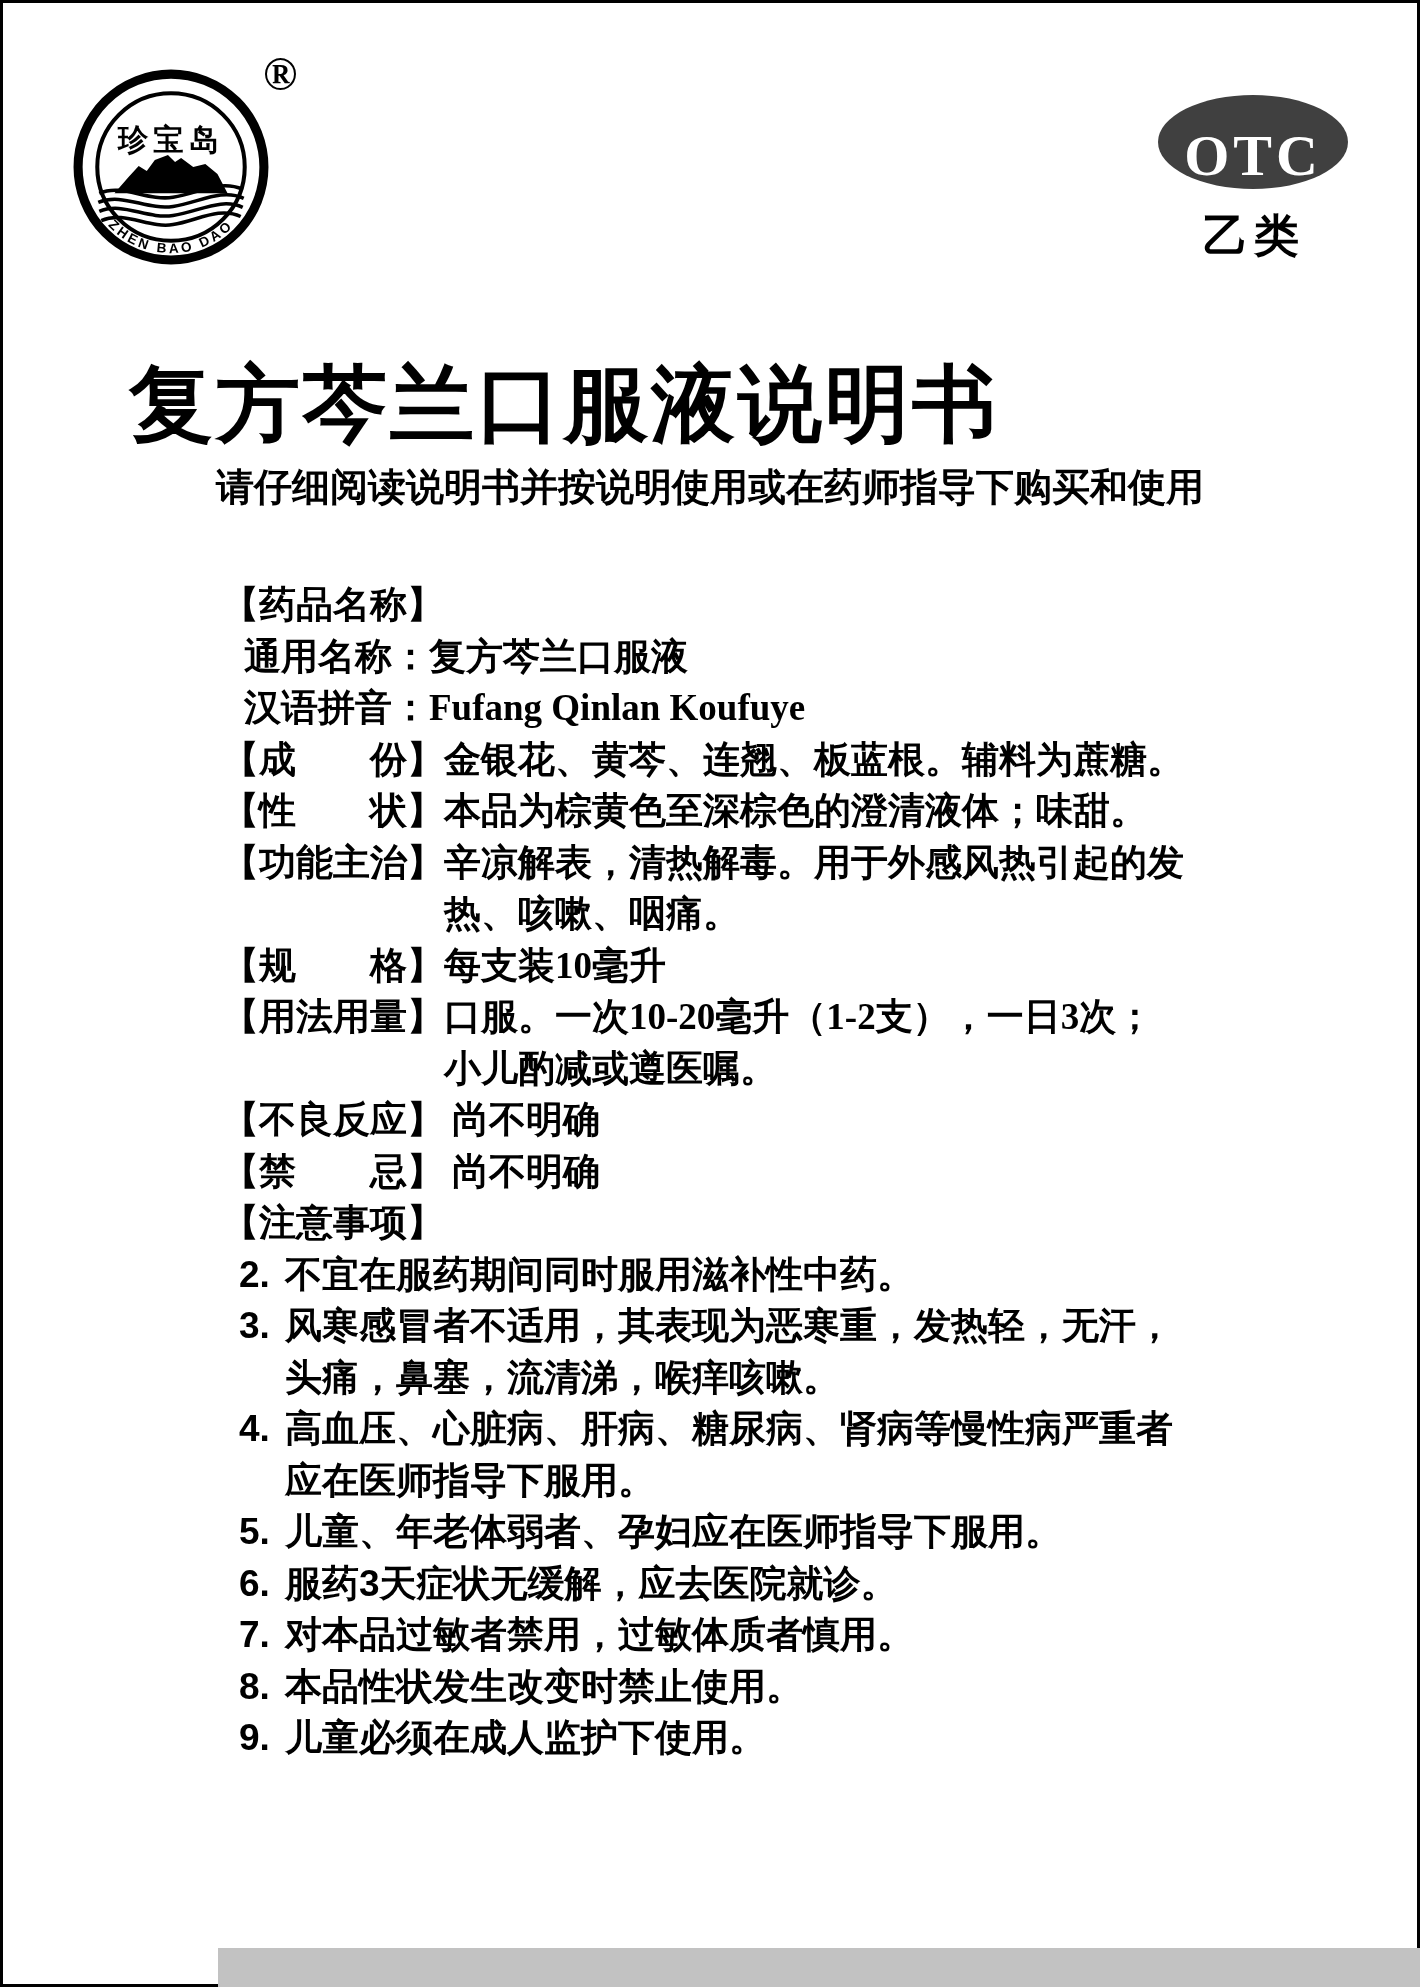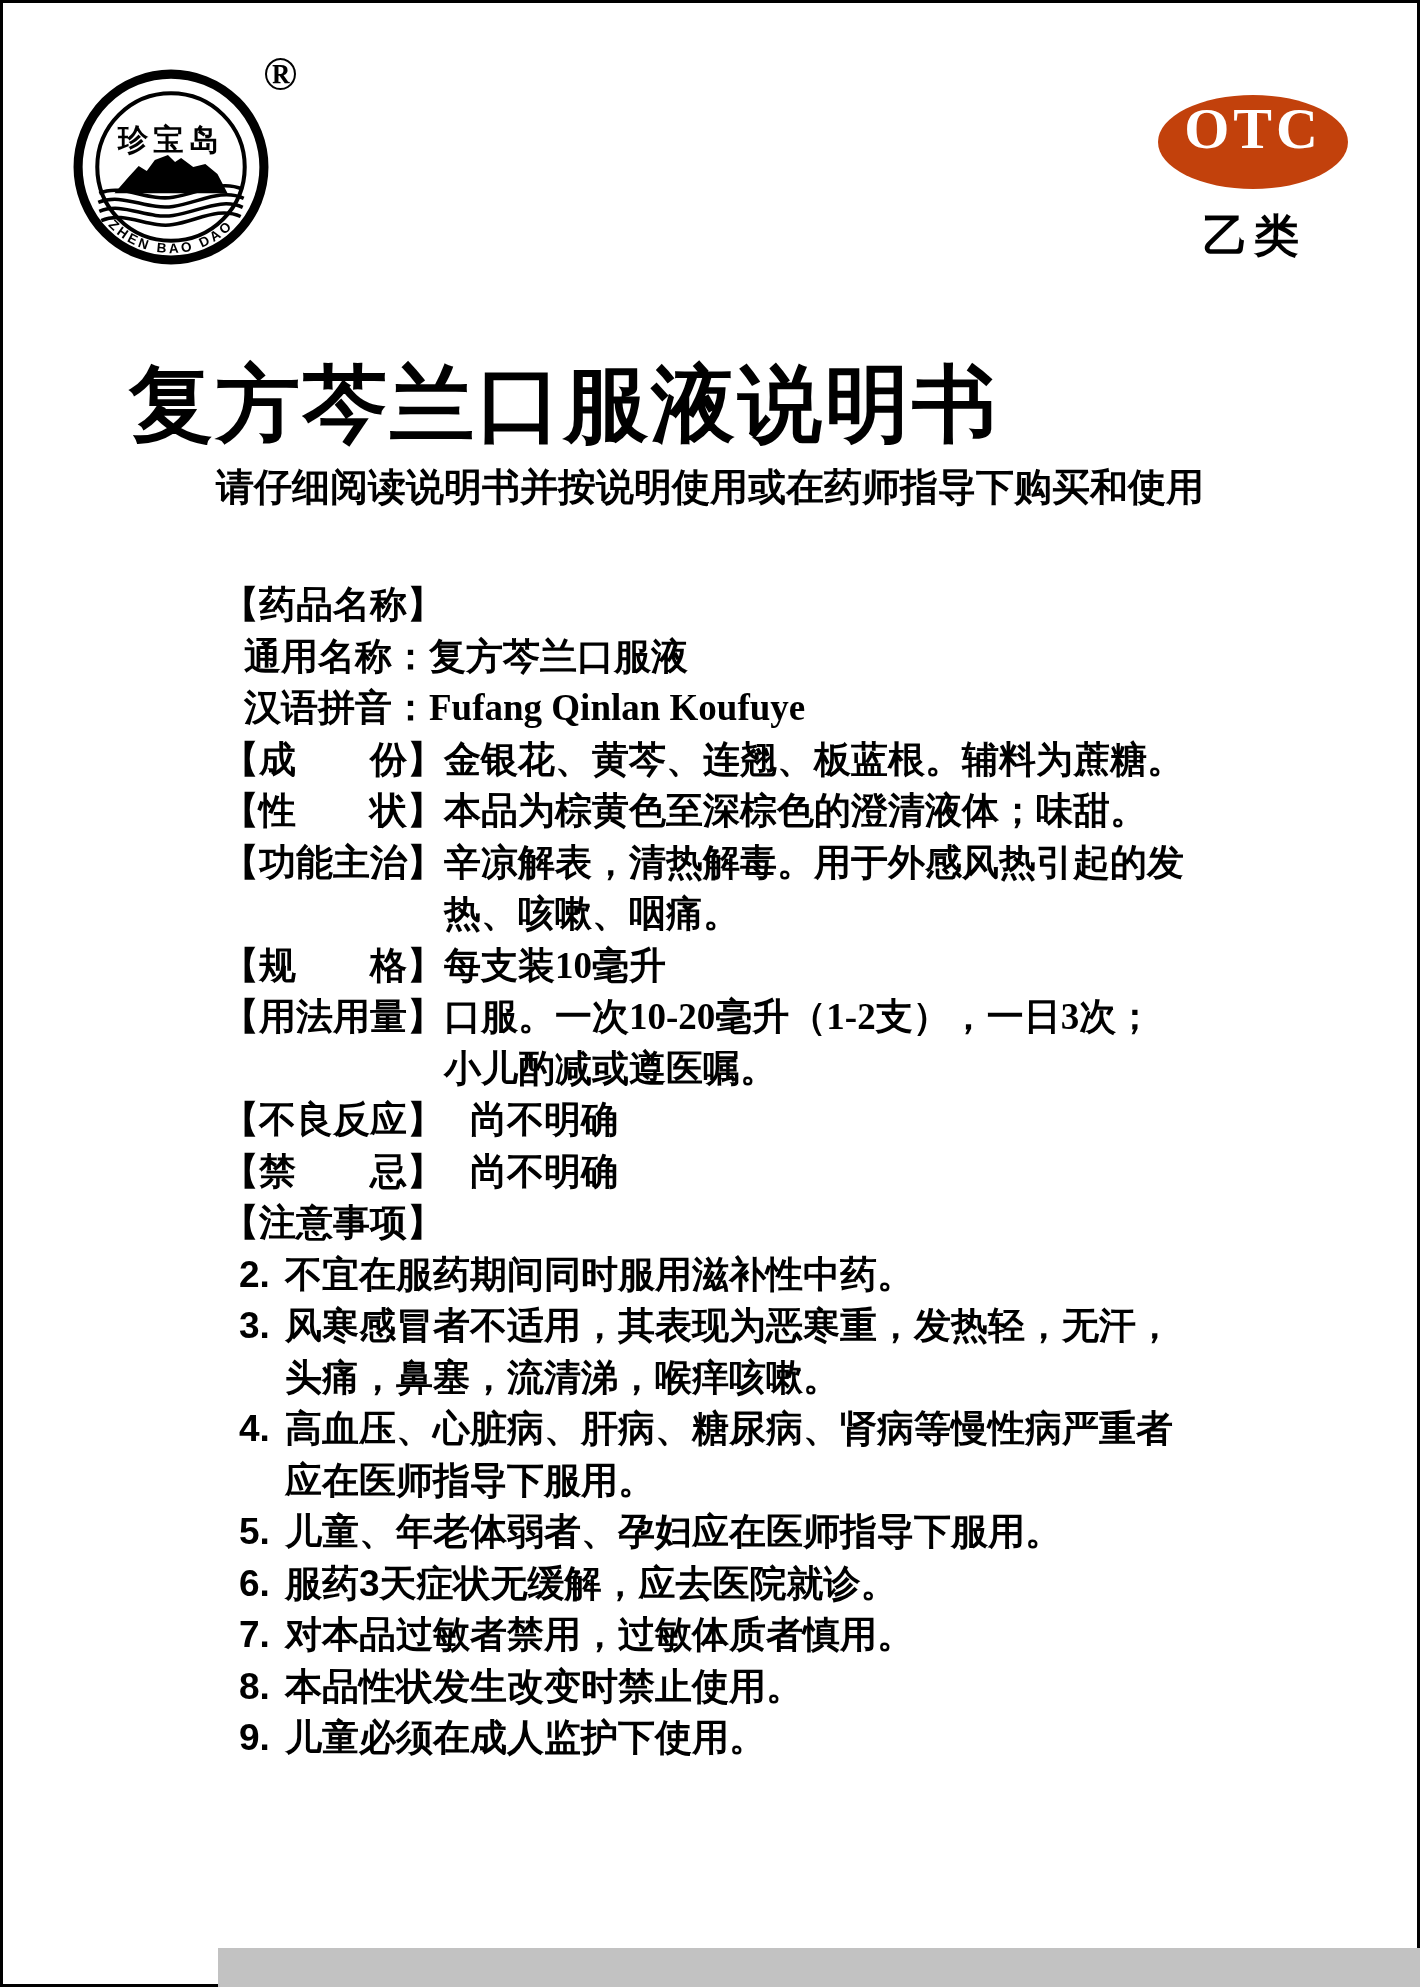--- a/index.html
+++ b/index.html
@@ -9,40 +9,40 @@
     overflow:hidden;
   }
   .frame{position:absolute;inset:0;border:3px solid #000;z-index:1;pointer-events:none;}
 
   
   .logo-wrap{position:absolute;left:70px;top:62px;width:240px;height:212px;z-index:0;}
   .logo-svg{position:absolute;left:0;top:4px;width:202px;height:202px;}
   .reg-mark{position:absolute;left:193px;top:-14px;font-size:46px;
             font-family:"Liberation Serif","DejaVu Serif",serif;font-weight:bold;}
   .otc-wrap{position:absolute;left:1158px;top:95px;width:192px;text-align:center;z-index:0;}
-  .otc-oval{width:190px;height:94px;background:#c2410c;border-radius:50%;
-            display:flex;align-items:flex-start;justify-content:center;}
+  .otc-oval{width:190px;height:94px;background:#404040;border-radius:50%;
+            display:flex;align-items:flex-end;justify-content:center;}
   .otc-oval span{color:#fff;font-family:"Liberation Serif","DejaVu Serif",serif;
                  font-weight:bold;font-size:58px;letter-spacing:4px;}
   .otc-class{margin-top:17px;font-size:45px;font-weight:600;letter-spacing:6px;}
 
   
   .doc-title{position:absolute;left:0;top:348px;width:1128px;text-align:center;
              font-family:"Liberation Serif","DejaVu Serif",serif;font-weight:bold;
              font-size:84px;letter-spacing:3px;white-space:nowrap;}
   .doc-subtitle{position:absolute;left:0;top:462px;width:1420px;text-align:center;
                 font-weight:bold;font-size:38px;white-space:nowrap;}
 
   
   .doc-body{position:absolute;left:222px;top:579px;width:1060px;z-index:0;}
   .line{height:51.5px;line-height:51.5px;font-size:37px;white-space:nowrap;}
   .line .label{display:inline-block;}
   .serif{font-family:"Liberation Serif","DejaVu Serif",serif;font-weight:600;}
   .sans{font-family:"Liberation Sans","DejaVu Sans",sans-serif;font-weight:bold;}
-  .sans .label{margin-right:26px;}
+  .sans .label{margin-right:8px;}
   .indent1{padding-left:22px;}
   .indent2{padding-left:222px;}
   .item{padding-left:17px;}
   .item .num{display:inline-block;width:46px;}
   .item-wrap{padding-left:63px;}
 
   
   .footer-bar{position:absolute;left:218px;right:0;bottom:0;height:39px;
               background:#c2c2c2;z-index:2;}
 </style>

